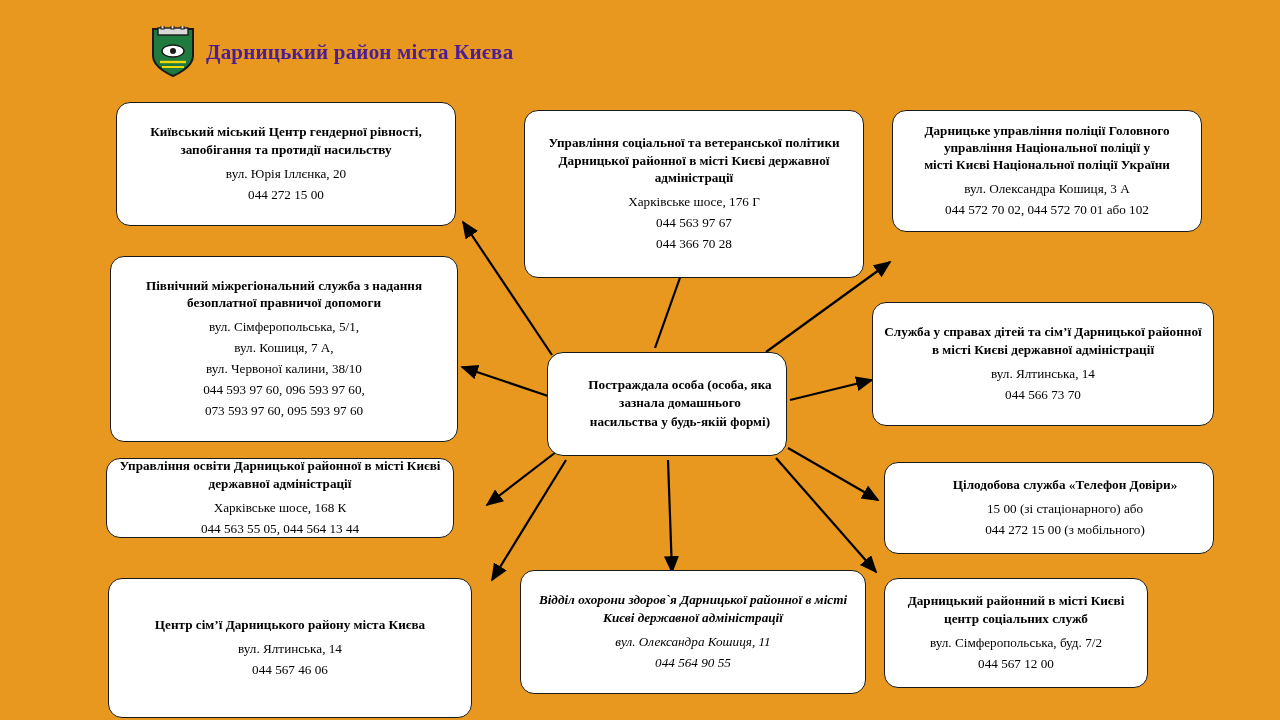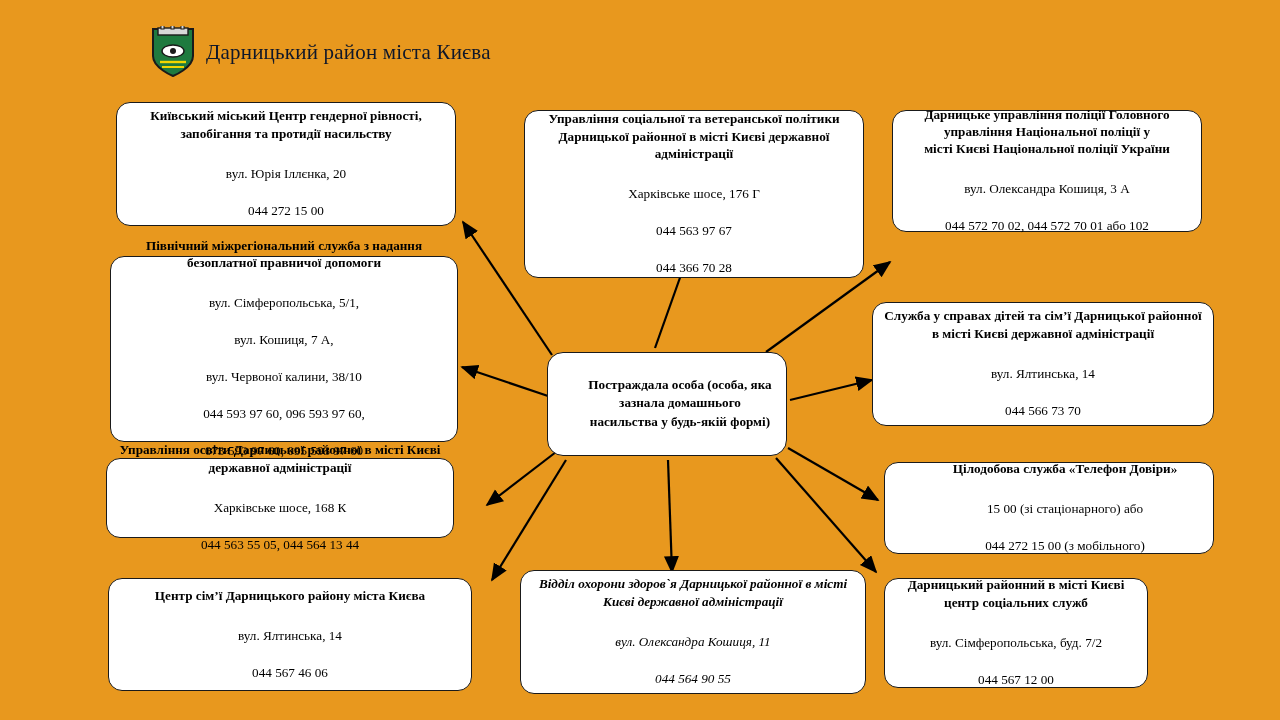--- a/index.html
+++ b/index.html
@@ -28,22 +28,22 @@
     align-items: center;
     gap: 10px;
   }
   .crest {
     width: 46px;
     height: 52px;
     position: relative;
   }
   .header-title {
     font-size: 21px;
-    font-weight: normal;
-    color: #0f172a;
+    font-weight: bold;
+    color: #4c1d95;
     letter-spacing: 0.2px;
     white-space: nowrap;
   }
   
   .node {
     position: absolute;
     box-sizing: border-box;
     background: #ffffff;
     border: 1.6px solid #1a1a1a;
     border-radius: 14px;
@@ -57,21 +57,21 @@
     justify-content: center;
   }
   .node .ttl {
     font-weight: bold;
     font-size: 13.2px;
     margin-bottom: 4px;
     line-height: 1.3;
   }
   .node .ln {
     font-size: 13.2px;
-    margin-top: 20px;
+    margin-top: 4px;
     line-height: 1.28;
   }
   .node.center {
     font-weight: bold;
     border-radius: 16px;
     padding-left: 36px;
   }
   .node.center .ttl {
     margin-bottom: 0;
     line-height: 1.4;
@@ -182,21 +182,21 @@
     <div class="ln">Харківське шосе, 168 К</div>
     <div class="ln">044 563 55 05, 044 564 13 44</div>
   </div>
 
   <div class="node" style="left:884px; top:462px; width:330px; height:92px;padding-left:42px;">
     <div class="ttl">Цілодобова служба «Телефон Довіри»</div>
     <div class="ln">15 00 (зі стаціонарного) або</div>
     <div class="ln">044 272 15 00 (з мобільного)</div>
   </div>
 
-  <div class="node" style="left:108px; top:578px; width:364px; height:113px;justify-content:center;">
+  <div class="node" style="left:108px; top:578px; width:364px; height:140px;justify-content:center;">
     <div class="ttl">Центр сім’ї Дарницького району міста Києва</div>
     <div class="ln">вул. Ялтинська, 14</div>
     <div class="ln">044 567 46 06</div>
   </div>
 
   <div class="node" style="left:520px; top:570px; width:346px; height:124px;font-style:italic;">
     <div class="ttl">Відділ охорони здоров`я Дарницької районної в місті Києві державної адміністрації</div>
     <div class="ln">вул. Олександра Кошиця, 11</div>
     <div class="ln">044 564 90 55</div>
   </div>

